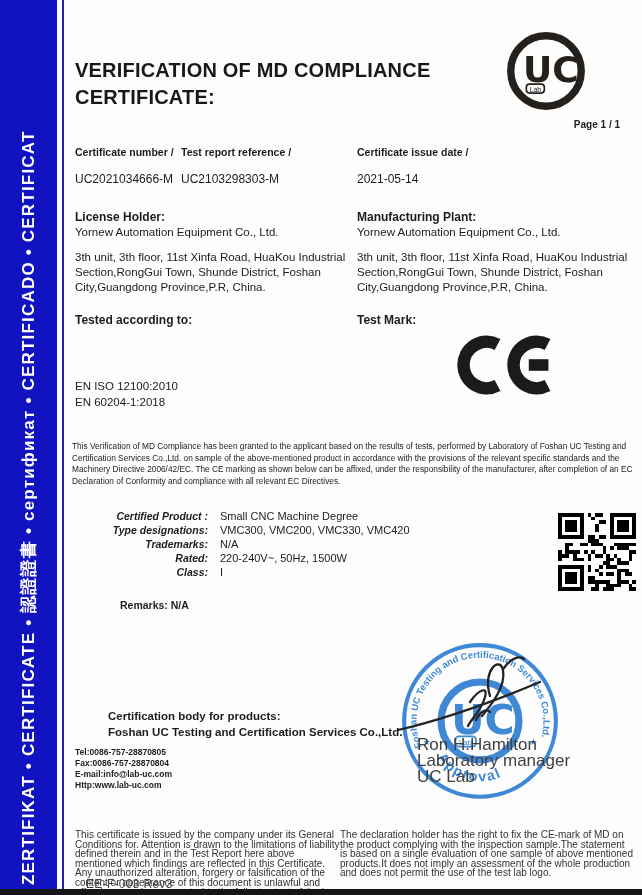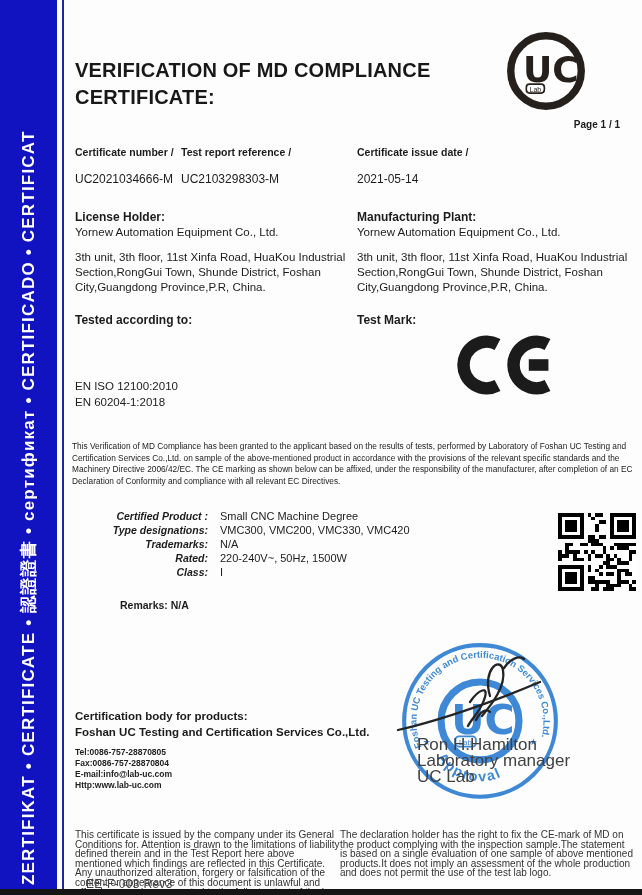--- a/index.html
+++ b/index.html
@@ -35,21 +35,21 @@
   .prod{left:70px;top:510px;}
   .prod-row{display:flex;height:14px;align-items:baseline;}
   .prod-label{width:138px;text-align:right;font-size:10.5px;font-weight:bold;font-style:italic;}
   .prod-value{padding-left:12px;font-size:11px;}
   .remarks{left:72px;top:599px;font-size:10.5px;font-weight:bold;padding-left:48px;}
 
   .qr-box{left:557px;top:513px;width:80px;height:78px;background:#fff;}
   .qr-box svg{width:100%;height:100%;}
 
   .cert-body{left:75px;top:709px;}
-  .cert-body .line{font-size:11.5px;font-weight:bold;line-height:15.5px;}
+  .cert-body .line{font-size:11.5px;font-weight:bold;line-height:15.5px;margin-left:33px;}
   .contacts{left:75px;top:747px;font-size:8.5px;font-weight:bold;line-height:11px;color:#222;}
 
   .stamp{left:398px;top:642px;width:164px;height:164px;opacity:.92;}
   .sig{left:392px;top:650px;width:160px;height:105px;}
   .signer{left:417px;top:737px;font-size:17px;line-height:16px;color:#404040;}
 
   .foot-note{top:830px;font-size:10px;line-height:9.6px;color:#333;}
   .foot-left{left:75px;width:268px;}
   .foot-right{left:340px;width:294px;}
   .doc-code{left:86px;top:877px;font-size:12px;color:#444;letter-spacing:.3px;}

